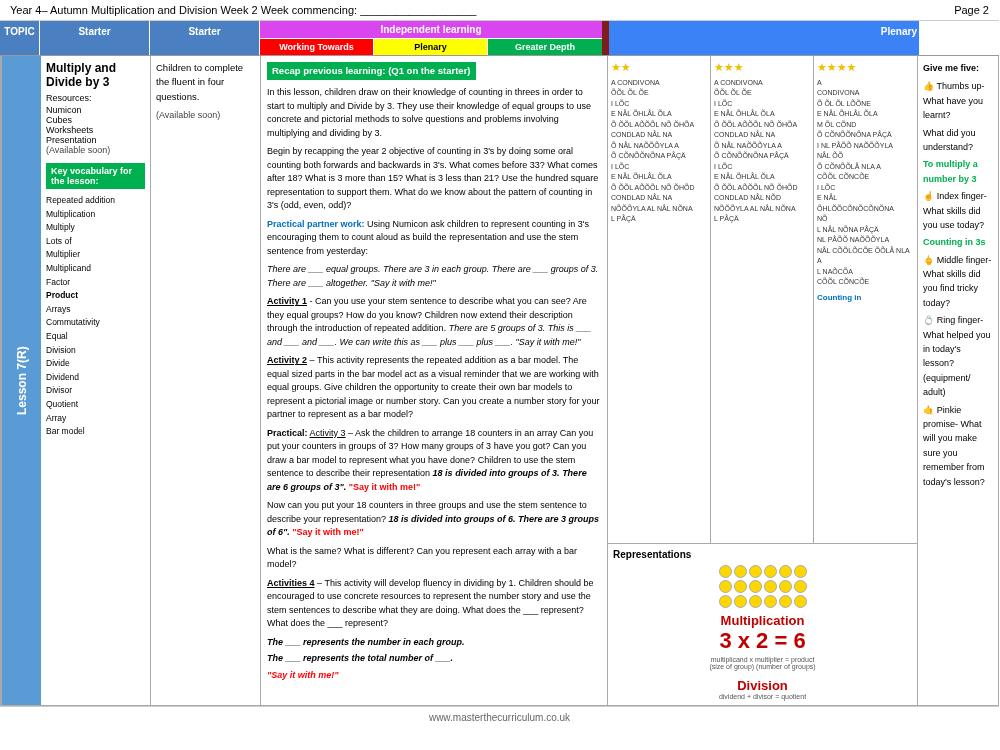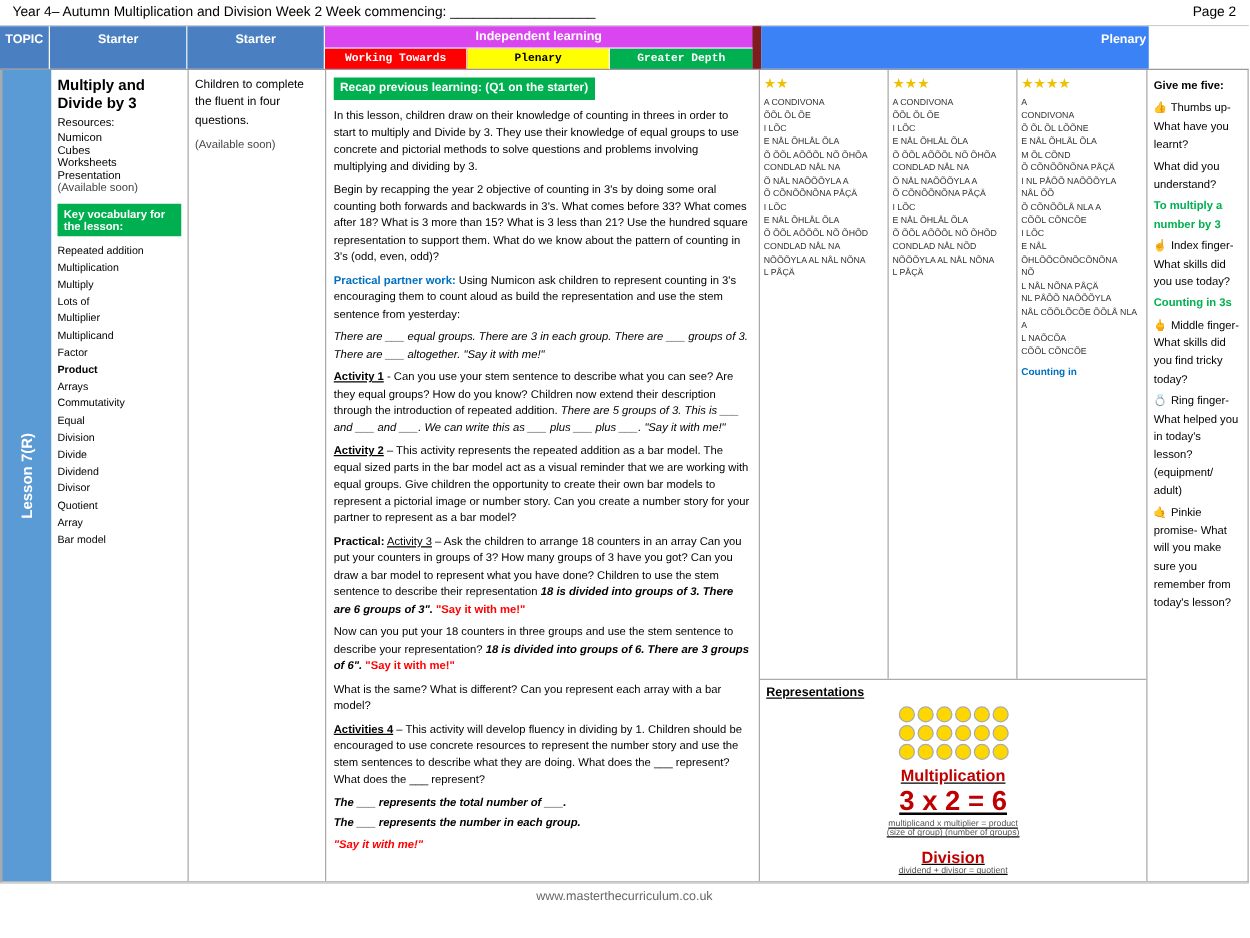--- a/index.html
+++ b/index.html
@@ -15,21 +15,21 @@
     <span>Page 2</span>
   </div>
 
   <div style="display:grid; grid-template-columns:40px 110px 110px 1fr 310px 80px; background:#fff; border-bottom:1px solid #999;">
     <div style="background:#4a7fc1; color:#fff; font-weight:bold; font-size:10px; text-align:center; padding:5px 2px; border-right:1px solid #fff;">TOPIC</div>
     <div style="background:#4a7fc1; color:#fff; font-weight:bold; font-size:10px; text-align:center; padding:5px 2px; border-right:1px solid #fff;">Starter</div>
     <div style="background:#4a7fc1; color:#fff; font-weight:bold; font-size:10px; text-align:center; padding:5px 2px; border-right:1px solid #fff;">Starter</div>
 
     <div style="background:#d946ef; border-right:7px solid #7f1d1d;">
       <div style="color:#fff; font-weight:bold; font-size:10px; text-align:center; padding:3px 2px; border-bottom:1px solid #fff;">Independent learning</div>
-      <div style="display:grid; grid-template-columns:1fr 1fr 1fr;font-family:Liberation Mono, monospace;">
+      <div style="display:grid; grid-template-columns:1fr 1fr 1fr;">
         <div style="background:#ff0000; color:#fff; font-weight:bold; font-size:9px; text-align:center; padding:3px 2px; border-right:1px solid #fff;">Working Towards</div>
         <div style="background:#ffff00; color:#000; font-weight:bold; font-size:9px; text-align:center; padding:3px 2px; border-right:1px solid #fff;">Plenary</div>
         <div style="background:#00b050; color:#fff; font-weight:bold; font-size:9px; text-align:center; padding:3px 2px;">Greater Depth</div>
       </div>
     </div>
     <div style="background:#3b82f6; color:#fff; font-weight:bold; font-size:10px; text-align:right; padding:5px 2px;">Plenary</div>
   </div>
 
   <div style="display:grid; grid-template-columns:40px 110px 110px 1fr 310px 80px; border:1px solid #aaa; border-top:none; min-height:650px;">
 
@@ -98,22 +98,22 @@
       <p style="margin-bottom:5px;">
         <span>Now can you put your 18 counters in three groups and use the stem sentence to describe your representation? </span>
         <em><strong><span>18 is divided into groups of 6. There are 3 groups of 6".</span></strong></em>
         <span style="color:#ff0000; font-weight:bold;"> "Say it with me!"</span>
       </p>
       <p style="margin-bottom:5px;">What is the same? What is different?  Can you represent each array with a bar model?</p>
       <p style="margin-bottom:5px;">
         <span style="text-decoration:underline; font-weight:bold;">Activities 4</span>
         <span> – This activity will develop fluency in dividing by 1. Children should be encouraged to use concrete resources to represent the number story and use the stem sentences to describe what they are doing. What does the ___ represent? What does the ___ represent?</span>
       </p>
+      <p style="font-style:italic; font-weight:bold; margin-bottom:3px;">The ___ represents the number in each group.</p>
       <p style="font-style:italic; font-weight:bold; margin-bottom:3px;">The ___ represents the total number of ___.</p>
-      <p style="font-style:italic; font-weight:bold; margin-bottom:3px;">The ___ represents the number in each group.</p>
       <p style="font-style:italic; font-weight:bold; color:#ff0000;"> "Say it with me!"</p>
     </div>
 
     <div style="border-right:1px solid #aaa; display:flex; flex-direction:column;">
 
       <div style="display:grid; grid-template-columns:1fr 1fr 1fr; flex:1; border-bottom:1px solid #aaa;">
 
         <div style="border-right:1px solid #aaa; padding:3px; font-size:7.5px; line-height:1.5; overflow:hidden;">
           <div style="color:#f0c000; font-size:11px; margin-bottom:2px;">★★</div>
           <div style="font-size:7px; line-height:1.5; color:#333;">
@@ -130,21 +130,21 @@
 
         <div style="padding:3px; font-size:7.5px; line-height:1.5; overflow:hidden;">
           <div style="color:#f0c000; font-size:11px; margin-bottom:2px;">★★★★</div>
           <div style="font-size:7px; line-height:1.5; color:#333;">
             A<br>CONDIVONA<br>Õ ÕL ÕL LÕÕNE<br>E NÅL ÕHLÅL ÕLA<br>M ÕL CÕND<br>Õ CÕNÕÕNÕNA PÅÇÄ<br>I NL PÅÕÕ NAÕÕÕYLA<br>NÅL ÕÕ<br>Õ CÕNÕÕLÅ NLA A<br>CÕÕL CÕNCÕE<br>I LÕC<br>E NÅL ÕHLÕÕCÕNÕCÕNÕNA<br>NÕ<br>L NÅL NÕNA PÅÇÄ<br>NL PÅÕÕ NAÕÕÕYLA<br>NÅL CÕÕLÕCÕE ÕÕLÅ NLA A<br>L NAÕCÕA<br>CÕÕL CÕNCÕE
           </div>
           <div style="margin-top:4px; font-size:8px; color:#0070c0; font-weight:bold;">Counting in</div>
         </div>
       </div>
 
-      <div style="padding:5px;text-decoration:underline;">
+      <div style="padding:5px;">
         <div style="font-size:10px; font-weight:bold; margin-bottom:5px;">Representations</div>
 
         <div style="display:flex; gap:5px; justify-content:center; margin-bottom:5px;">
           <div style="display:grid; grid-template-columns:repeat(6,13px); gap:2px;">
             <div style="width:13px;height:13px;border-radius:50%;background:#ffd700;border:1px solid #aaa;"></div>
             <div style="width:13px;height:13px;border-radius:50%;background:#ffd700;border:1px solid #aaa;"></div>
             <div style="width:13px;height:13px;border-radius:50%;background:#ffd700;border:1px solid #aaa;"></div>
             <div style="width:13px;height:13px;border-radius:50%;background:#ffd700;border:1px solid #aaa;"></div>
             <div style="width:13px;height:13px;border-radius:50%;background:#ffd700;border:1px solid #aaa;"></div>
             <div style="width:13px;height:13px;border-radius:50%;background:#ffd700;border:1px solid #aaa;"></div>

